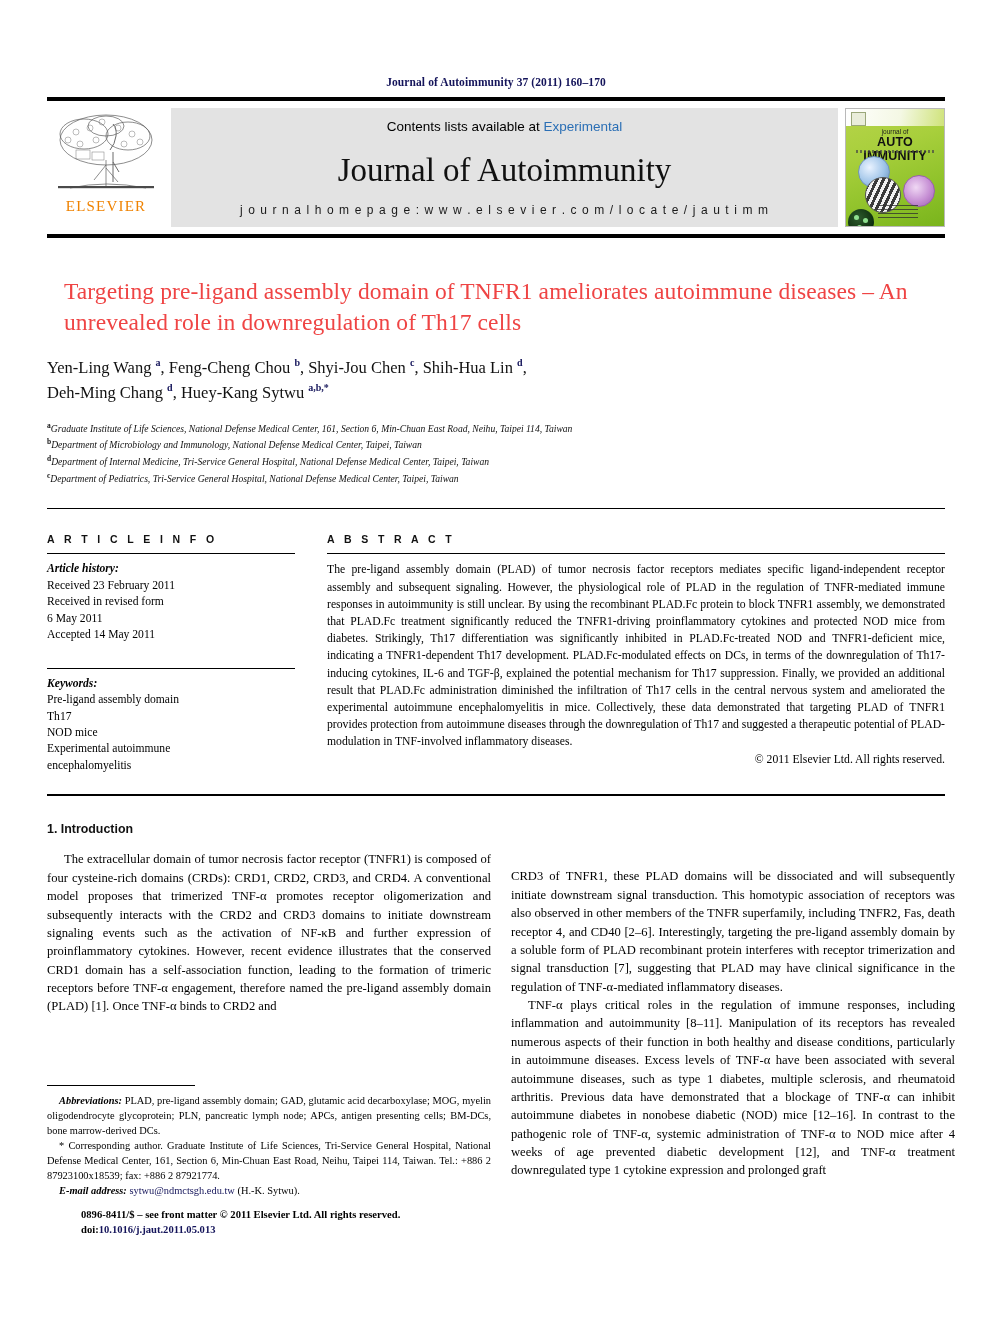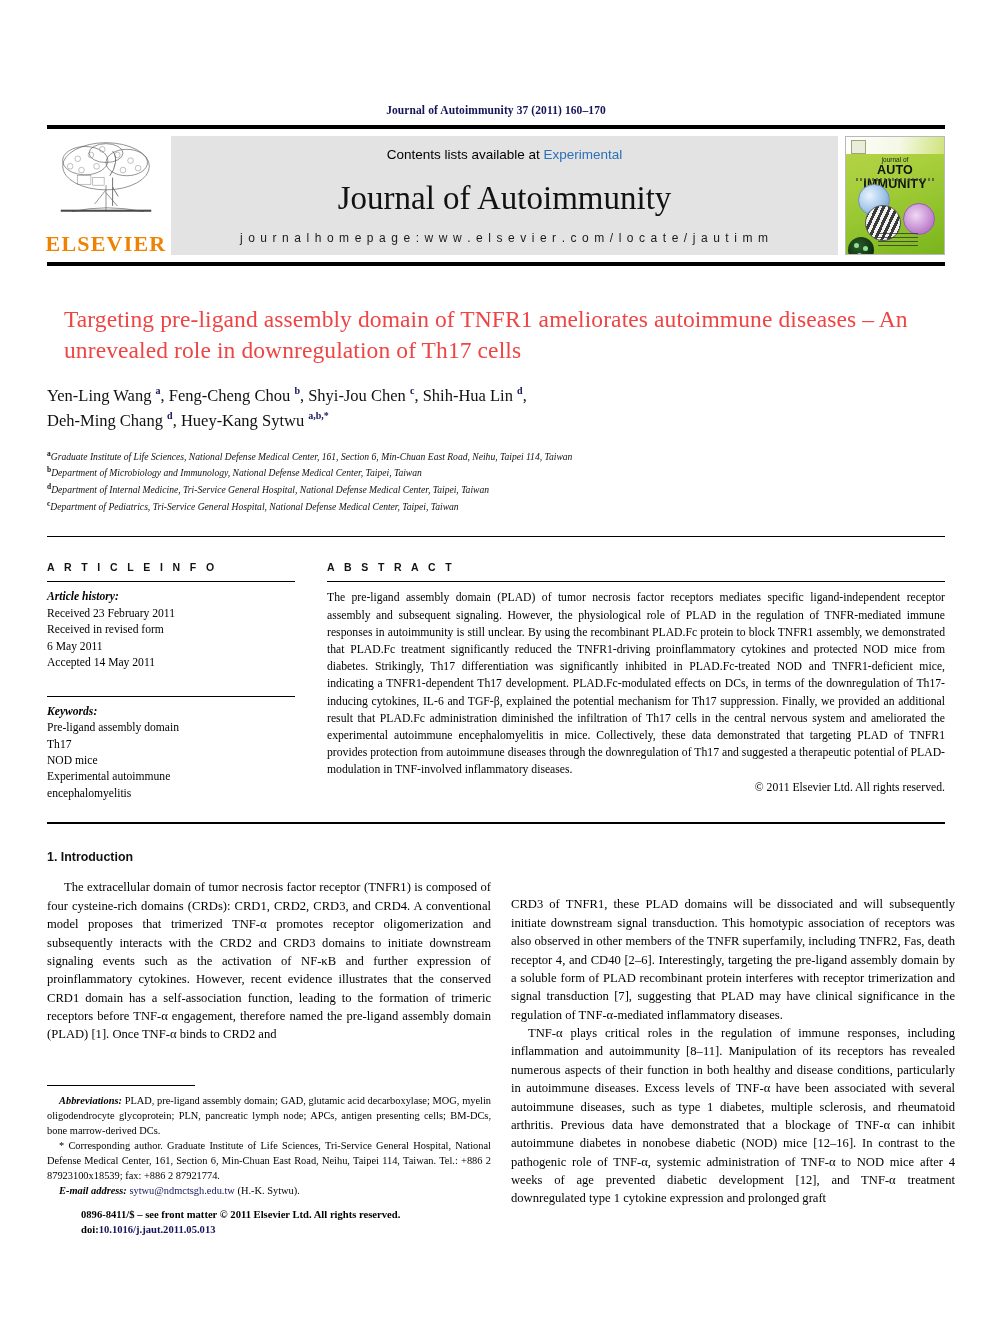--- a/index.html
+++ b/index.html
@@ -22,21 +22,21 @@
     box-sizing: border-box;
     padding: 0 47px;
   }
 
   
   .running-head {
     text-align: center;
     font-size: 11.5px;
     font-weight: bold;
     color: #14145a;
-    padding-top: 104px;
+    padding-top: 76px;
     letter-spacing: 0.1px;
     font-family: "Liberation Serif", serif;
   }
 
   
   .rule-thick {
     border: 0;
     border-top: 4px solid #000;
     margin: 9px 0 0 0;
   }
@@ -56,25 +56,24 @@
     padding-top: 2px;
     box-sizing: border-box;
   }
   .elsevier-tree {
     width: 112px;
     height: 88px;
   }
   .elsevier-word {
     color: #ef8200;
     font-family: "Liberation Serif", serif;
-    font-size: 22px;
+    font-size: 15px;
     letter-spacing: 1.2px;
     line-height: 1;
-    margin-top: 12px;
-    font-weight: bold;
+    margin-top: 1px;
   }
   .masthead-center {
     flex: 1 1 auto;
     background: #e3e3e3;
     margin: 0 7px 0 6px;
     display: flex;
     flex-direction: column;
     align-items: center;
     justify-content: space-between;
     padding: 11px 0 10px 0;

